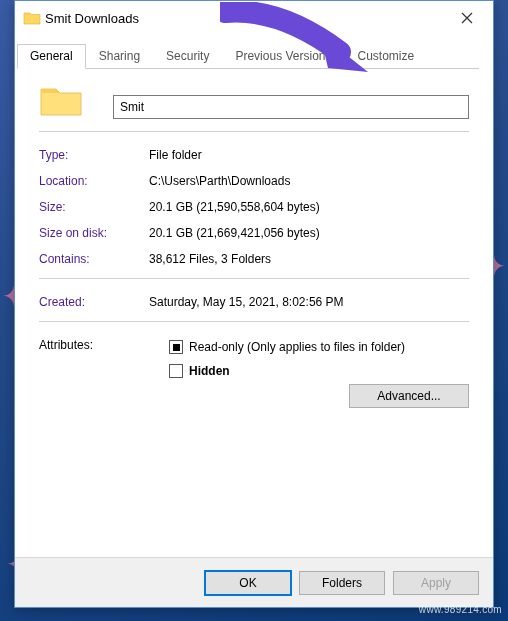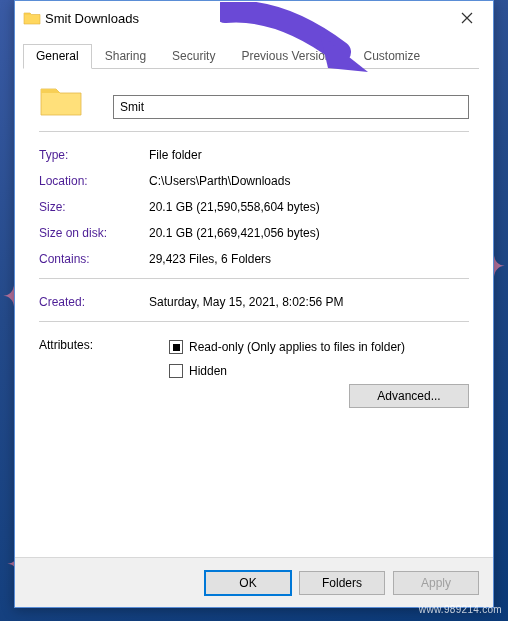--- a/index.html
+++ b/index.html
@@ -49,21 +49,21 @@
   .close-btn {
     width: 40px;
     height: 28px;
     display: flex;
     align-items: center;
     justify-content: center;
     font-size: 16px;
     color: #333;
   }
   .tabs-wrap {
-    padding: 8px 14px 0 8px;
+    padding: 8px 14px 0 2px;
   }
   .tabs {
     display: flex;
     align-items: flex-end;
     border-bottom: 1px solid #ccc;
     height: 26px;
   }
   .tab {
     padding: 4px 12px 5px 12px;
     font-size: 12px;
@@ -251,42 +251,42 @@
     <div class="prop-row">
       <div class="prop-label">Size:</div>
       <div class="prop-value">20.1 GB (21,590,558,604 bytes)</div>
     </div>
     <div class="prop-row">
       <div class="prop-label">Size on disk:</div>
       <div class="prop-value">20.1 GB (21,669,421,056 bytes)</div>
     </div>
     <div class="prop-row">
       <div class="prop-label">Contains:</div>
-      <div class="prop-value">29,423 Files, 6 Folders</div>
+      <div class="prop-value">38,612 Files, 3 Folders</div>
     </div>
 
     <hr class="sep">
 
     <div class="prop-row">
       <div class="prop-label">Created:</div>
       <div class="prop-value">Saturday, May 15, 2021, 8:02:56 PM</div>
     </div>
 
     <hr class="sep">
 
     <div class="attr-section">
       <div class="attr-label">Attributes:</div>
       <div class="attr-content">
         <div class="chk-row">
           <span class="chk">
               <span class="inner-sq"></span>
             </span>
           <span>Read-only (Only applies to files in folder)</span>
         </div>
-        <div class="chk-row" style="display:flex; align-items:flex-end;">
+        <div class="chk-row" style="display:flex; align-items:flex-end;font-weight:bold;">
           <span class="chk"></span>
           <span style="flex:1;">Hidden</span>
         </div>
         <div class="adv-row">
           <button class="btn" style="min-width:120px;">Advanced...</button>
         </div>
       </div>
     </div>
 
   </div>

